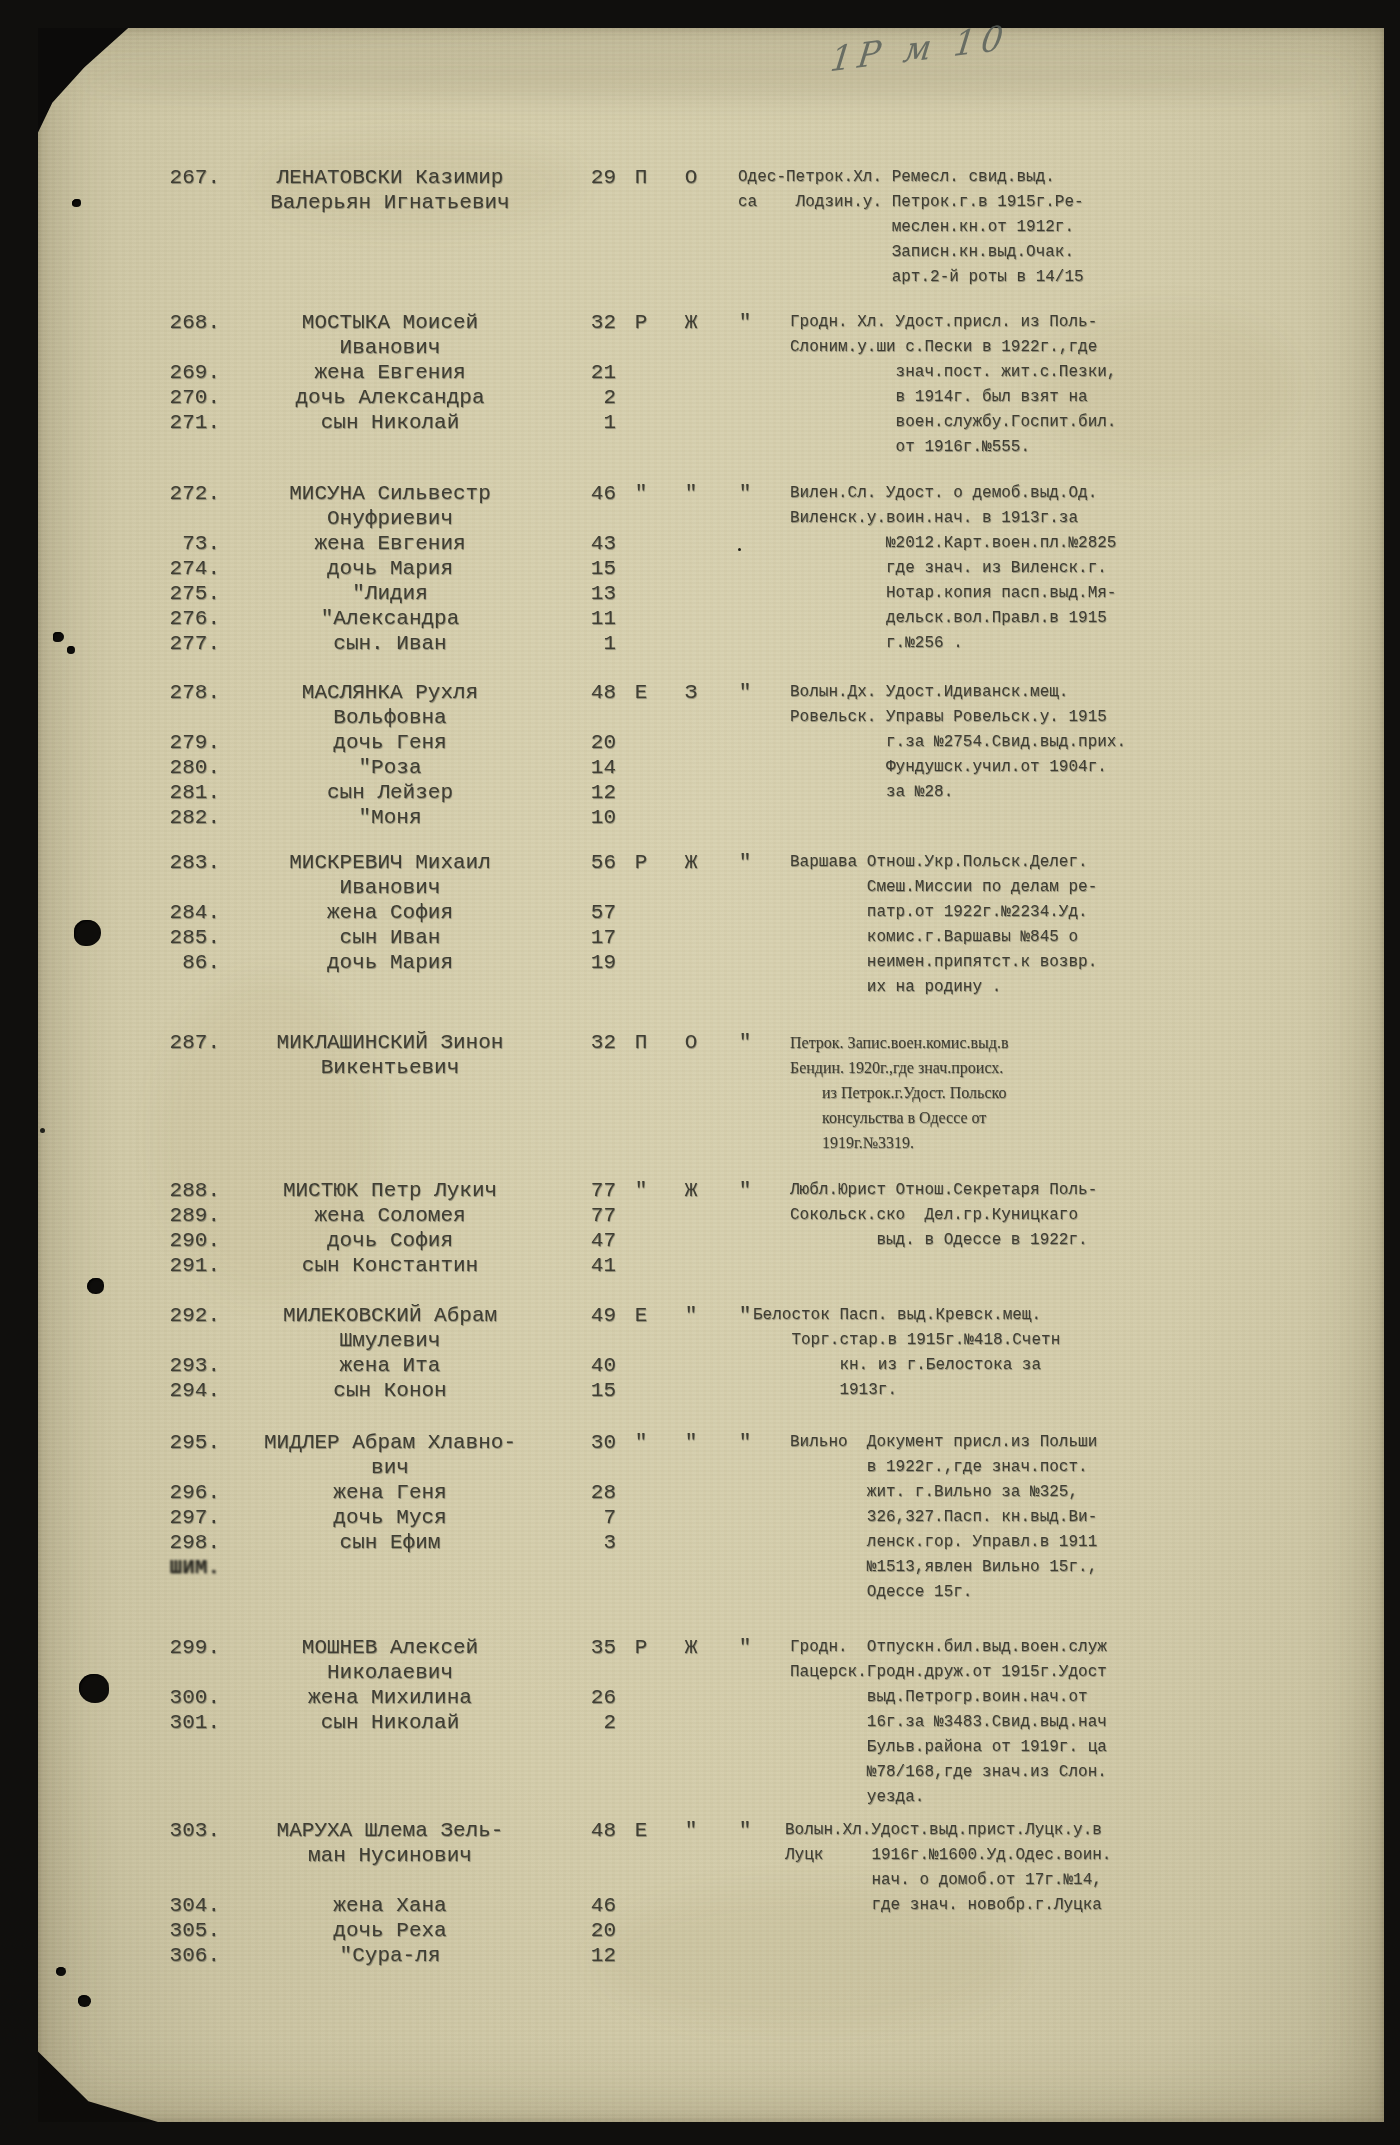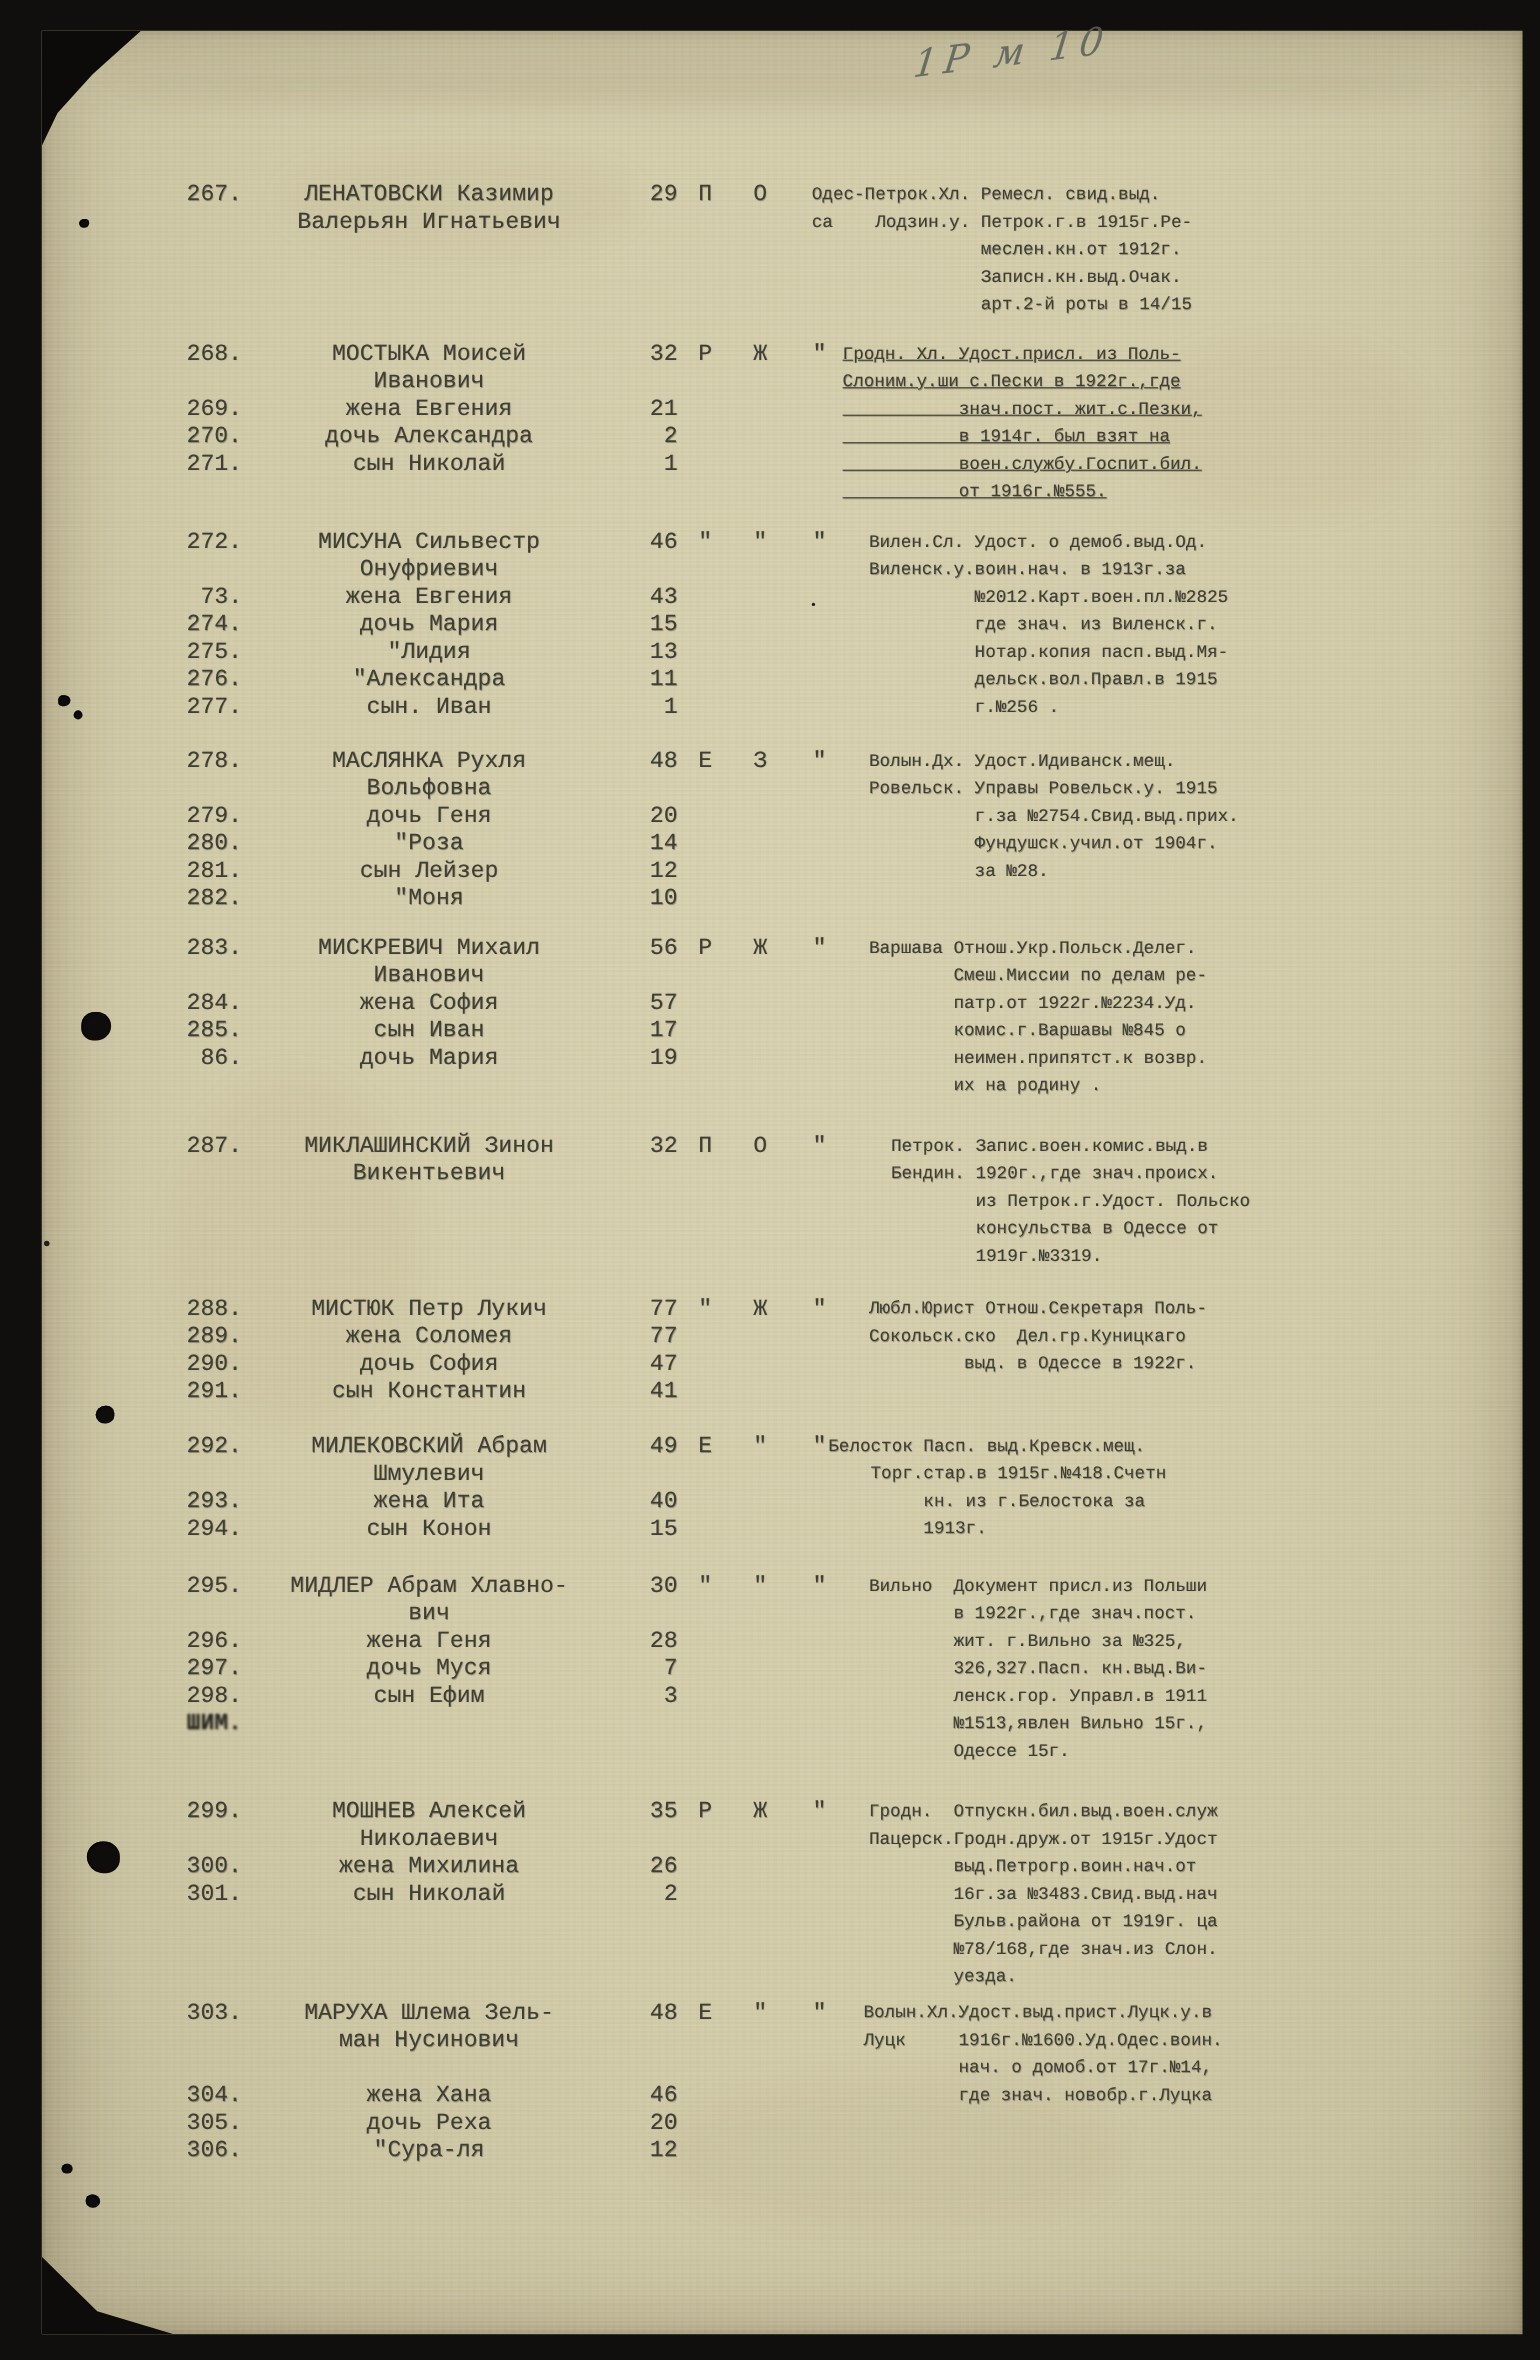--- a/index.html
+++ b/index.html
@@ -131,21 +131,21 @@
             <span class="num">270.</span>
             <span class="name">дочь Александра</span>
             <span class="age">2</span>
           </div>
           <div class="mrow">
             <span class="num">271.</span>
             <span class="name">сын Николай</span>
             <span class="age">1</span>
           </div>
         </div>
-        <div class="notes" style="left: 728px; text-decoration: underline;">Гродн. Хл. Удост.присл. из Поль-
+        <div class="notes" style="left: 752px;">Гродн. Хл. Удост.присл. из Поль-
 Слоним.у.ши с.Пески в 1922г.,где
            знач.пост. жит.с.Пезки,
            в 1914г. был взят на
            воен.службу.Госпит.бил.
            от 1916г.№555.</div>
       </div>
       <div class="group" style="top: 453px;">
         <div class="members">
           <div class="mrow">
             <span class="num">272.</span>
@@ -283,21 +283,21 @@
             <span class="mark">П</span>
             <span class="mark">О</span>
             <span class="mark">"</span>
           </div>
           <div class="mrow">
             <span class="num"></span>
             <span class="name">Викентьевич</span>
             <span class="age"></span>
           </div>
         </div>
-        <div class="notes" style="left: 772px;">Петрок. Запис.воен.комис.выд.в
+        <div class="notes" style="left: 752px; font-family: Liberation Serif, serif;">Петрок. Запис.воен.комис.выд.в
 Бендин. 1920г.,где знач.происх.
         из Петрок.г.Удост. Польско
         консульства в Одессе от
         1919г.№3319.</div>
       </div>
       <div class="group" style="top: 1150px;">
         <div class="members">
           <div class="mrow">
             <span class="num">288.</span>
             <span class="name">МИСТЮК Петр Лукич</span>

